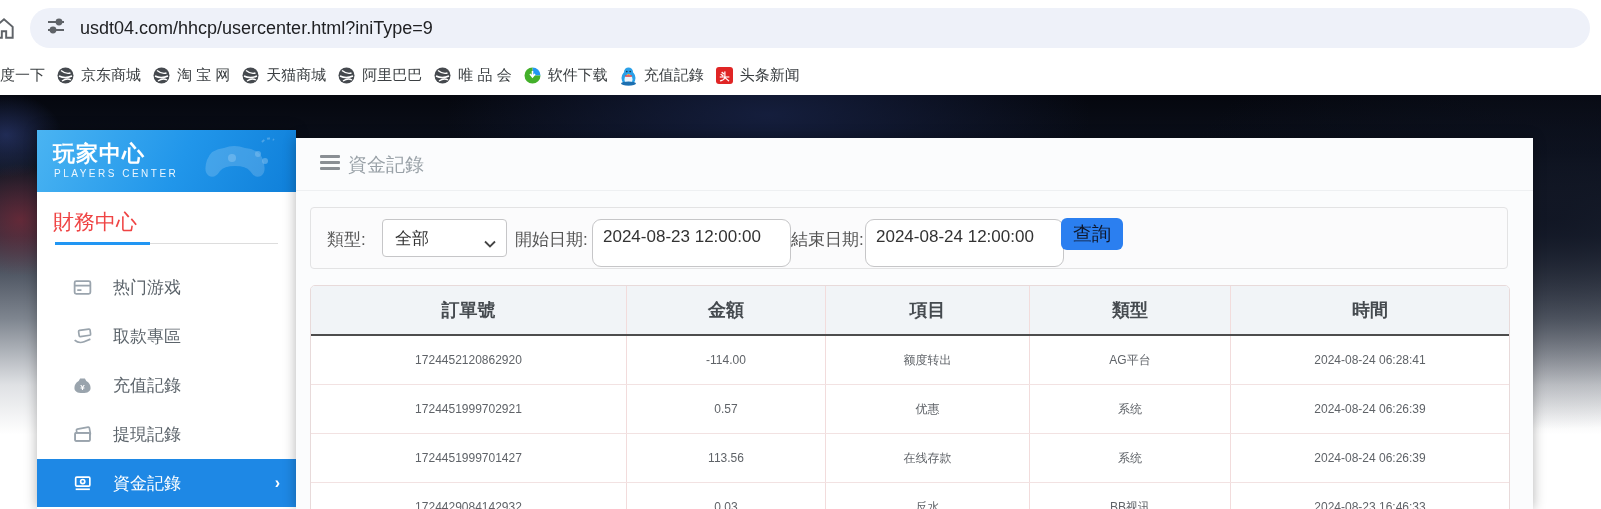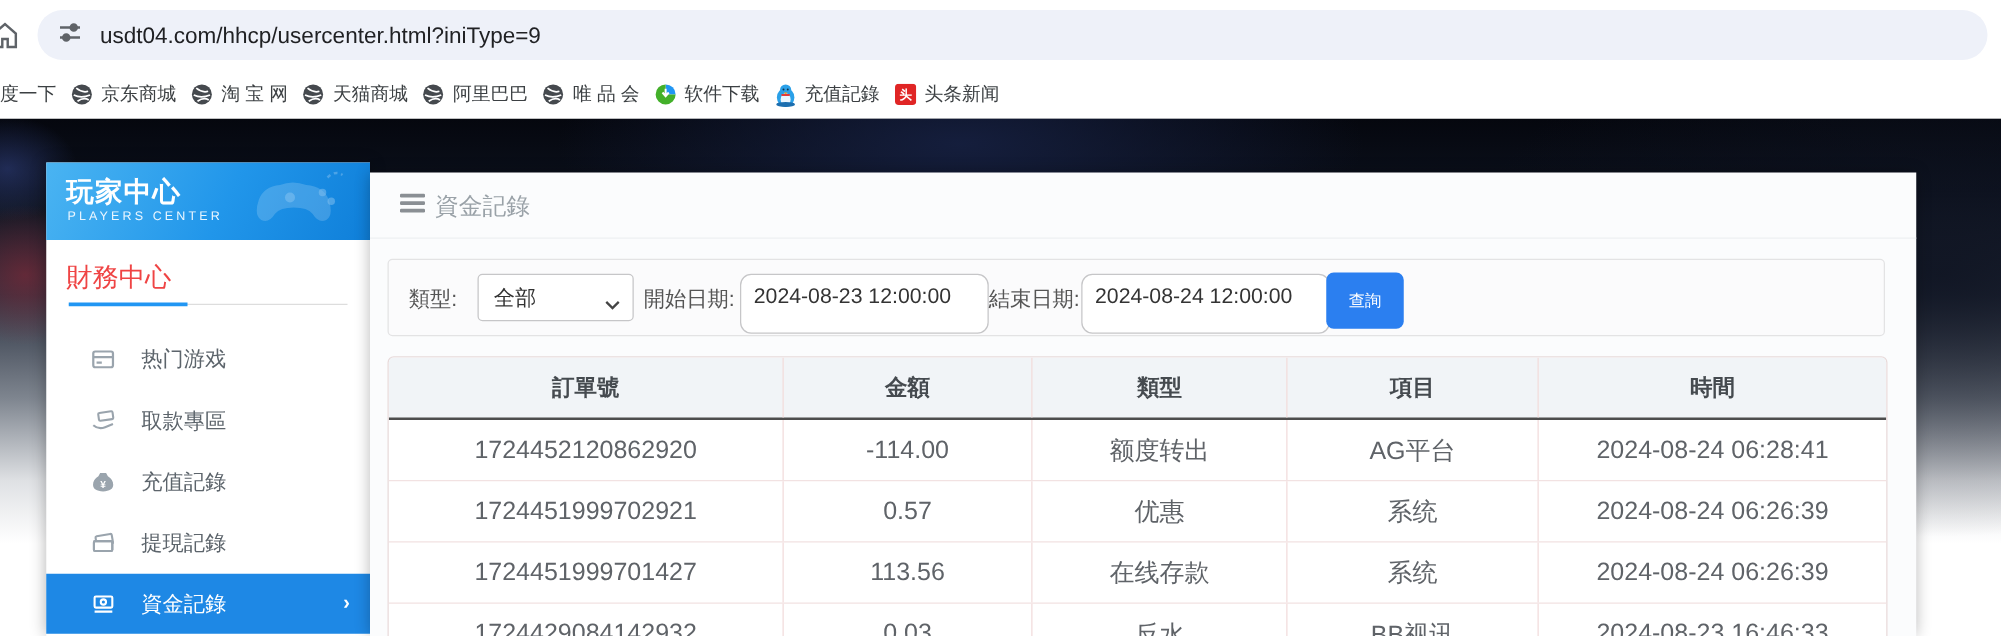--- a/index.html
+++ b/index.html
@@ -64,30 +64,30 @@
   .filterbar{position:absolute;left:14px;top:69px;width:1196px;height:60px;background:#fbfbfc;
              border:1px solid #e3e3e4;border-radius:4px;}
   .flabel{position:absolute;top:20px;font-size:17px;color:#555;}
   .select-box{position:absolute;left:71px;top:11px;width:123px;height:36px;background:#fff;
               border:1px solid #c6c6c8;border-radius:4px;display:flex;align-items:center;
               font-size:17px;color:#333;cursor:pointer;}
   .select-box .sv{margin-left:12px;}
   .select-box .chv{position:absolute;right:10px;top:13px;}
   .fb-input{position:absolute;top:11px;height:34px;width:187px;border:1px solid #c6c6c8;border-radius:9px;
             font-size:17px;color:#333;padding:0 0 12px 10px;font-family:"Liberation Sans",sans-serif;background:#fff;}
-  .btn-query{position:absolute;left:750px;top:10px;width:62px;height:45px;background:#2b7ff0;border:none;
-             border-radius:6px;color:#ffffff;font-size:13px;cursor:pointer;font-family:"Liberation Sans",sans-serif;}
+  .btn-query{position:absolute;left:750px;top:10px;width:62px;height:32px;background:#2b7ff0;border:none;
+             border-radius:6px;color:#0f172a;font-size:19px;cursor:pointer;font-family:"Liberation Sans",sans-serif;}
 
   
   .tbl{position:absolute;left:14px;top:147px;width:1198px;border:1px solid #e8dada;border-radius:5px 5px 0 0;
        background:#fff;overflow:hidden;}
   .tr{display:grid;grid-template-columns:316px 199px 204px 201px 278px;text-align:right;}
   .tr.head{background:#f1f4f7;border-bottom:2px solid #4d4d4d;}
   .tr.head .td{height:48px;font-weight:bold;color:#454a4f;font-size:18px;}
-  .td{display:flex;align-items:center;justify-content:center;height:48px;font-size:20px;color:#5f6368;
+  .td{display:flex;align-items:center;justify-content:center;height:48px;font-size:12px;color:#5f6368;
       border-right:1px solid #f2dcdc;}
   .td:last-child{border-right:none;}
   .tr.row{border-bottom:1px solid #f2e2e2;}
   .tr.row:last-child{border-bottom:none;}
 </style>
 </head>
 <body>
 
 <div class="screen">
 
@@ -293,22 +293,22 @@
         <input class="fb-input" style="left: 281px;" value="2024-08-23 12:00:00">
         <span class="flabel" style="left:480px">結束日期:</span>
         <input class="fb-input" style="left: 554px;" value="2024-08-24 12:00:00">
         <button class="btn-query">查詢</button>
       </div>
 
       <div class="tbl" id="fundtable">
           <div class="tr head">
             <div class="td">訂單號</div>
             <div class="td">金額</div>
+            <div class="td">項目</div>
             <div class="td">類型</div>
-            <div class="td">項目</div>
             <div class="td">時間</div>
           </div>
           <div class="tr row">
             <div class="td">1724452120862920</div>
             <div class="td">-114.00</div>
             <div class="td">额度转出</div>
             <div class="td">AG平台</div>
             <div class="td">2024-08-24 06:28:41</div>
           </div>
           <div class="tr row">

